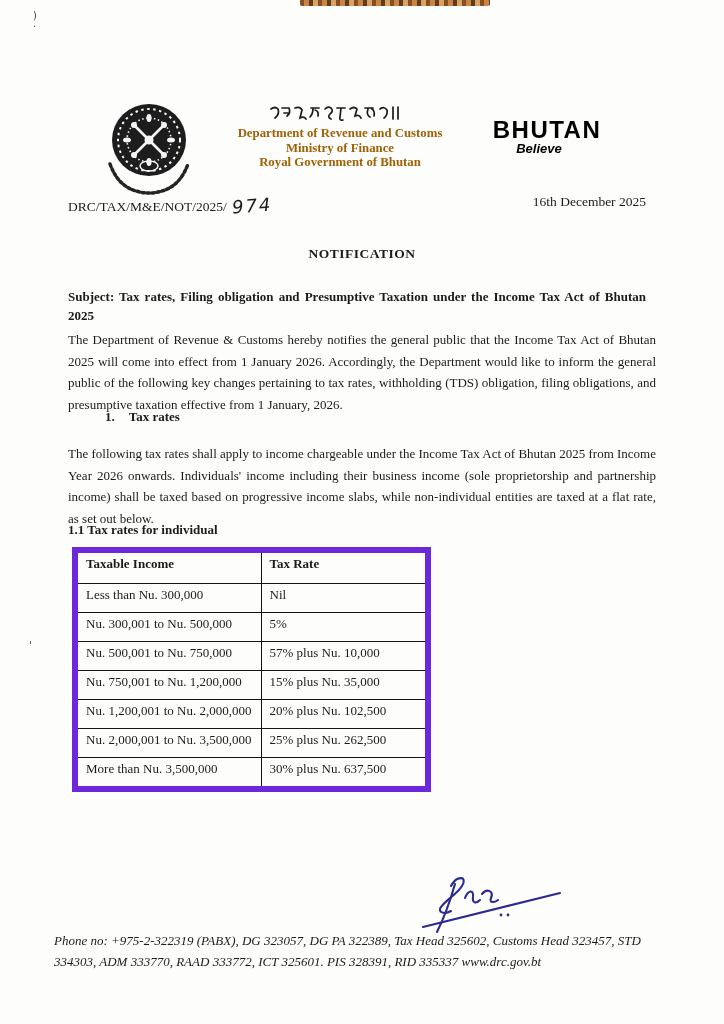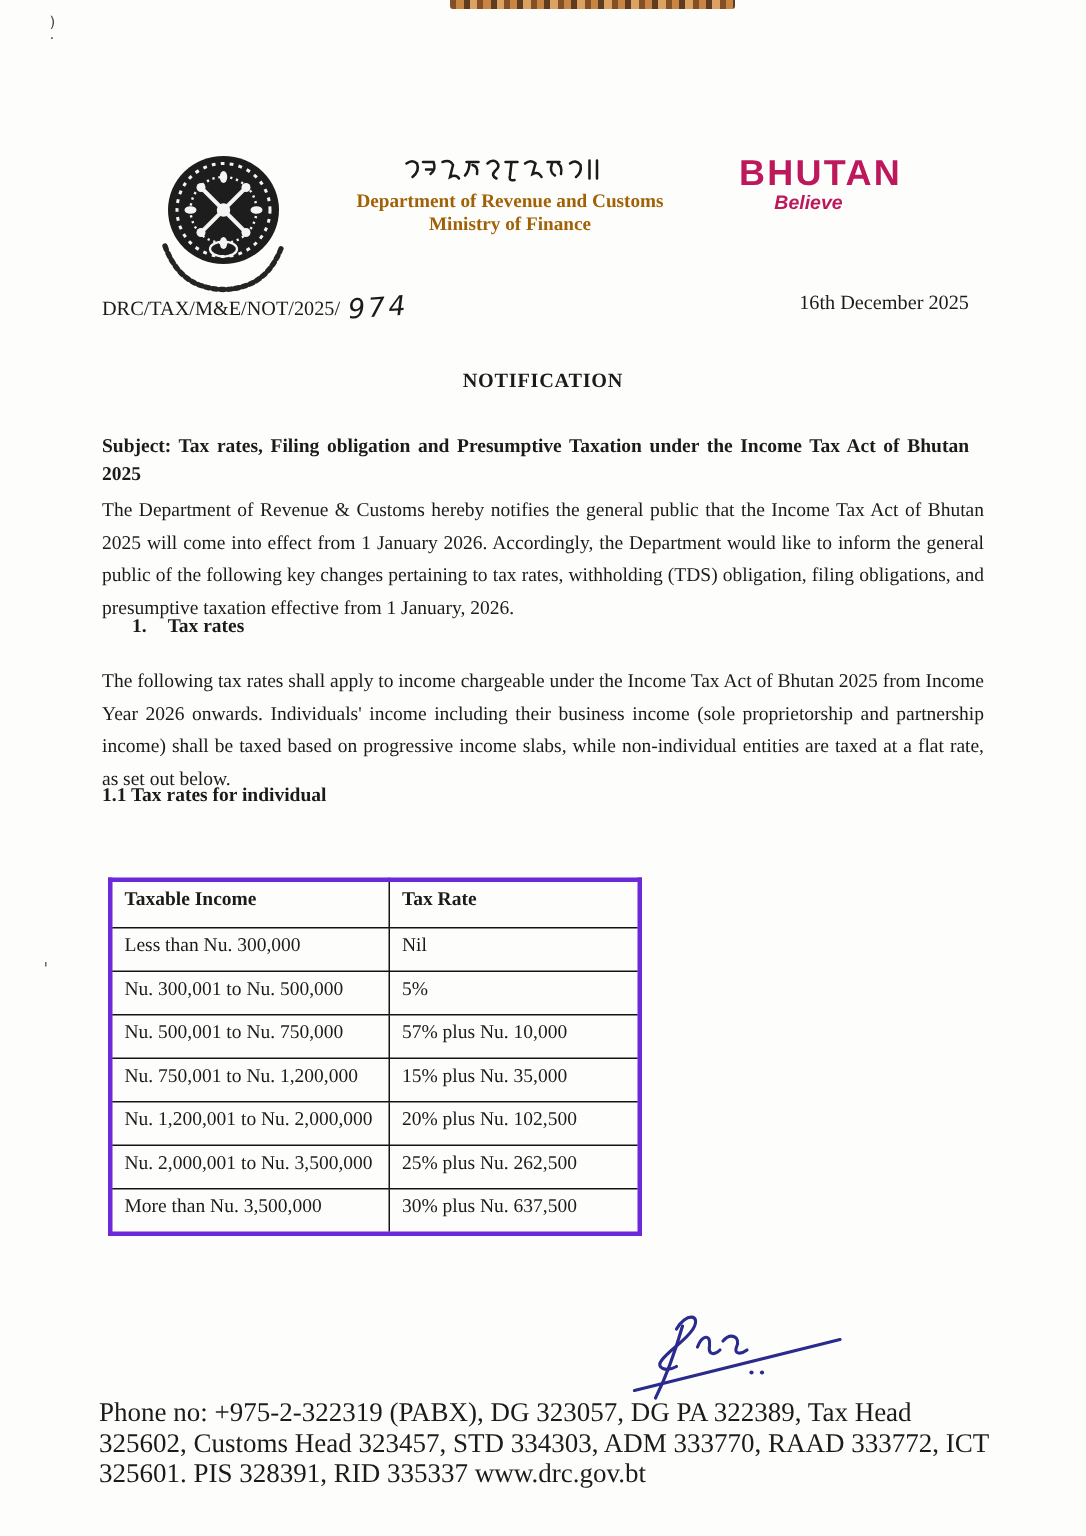--- a/index.html
+++ b/index.html
@@ -17,55 +17,55 @@
     opacity:.92; border-radius:0 0 2px 2px;
   }
   .pen-mark-top { position:absolute; left:33px; top:12px; font-size:10px; color:#4a4a4a; line-height:8px; font-family:"DejaVu Sans",sans-serif; }
   .pen-mark-side { position:absolute; left:29px; top:639px; font-size:11px; color:#5a5a5a; font-family:"DejaVu Sans",sans-serif; }
 
   
   .emblem { position:absolute; left:106px; top:98px; }
   .head-center { position:absolute; left:225px; top:104px; width:230px; text-align:center; }
   .dzongkha { display:inline-block; height:18px; }
   .dept-line { font-weight:bold; font-size:12.8px; line-height:14.5px; color:#a16207; }
-  .brand { position:absolute; left:472px; top:104px; width:150px; text-align:center; color:#be185d; }
+  .brand { position:absolute; left:472px; top:118px; width:150px; text-align:center; color:#000000; }
   .brand-name { font-family:"Liberation Sans", sans-serif; font-weight:bold; font-size:24px; letter-spacing:1.5px; line-height:24px; }
   .brand-tagline { font-family:"Liberation Sans", sans-serif; font-style:italic; font-weight:bold; font-size:13px; position:relative; left:-8px; top:-1px; }
 
   
   .ref-row { position:absolute; left:68px; top:194px; width:590px; font-size:13.5px; }
   .ref-number { display:inline-block; font-family:"DejaVu Sans", sans-serif; font-style:italic; font-size:18px;
     transform:rotate(-4deg); margin-left:5px; letter-spacing:2px; position:relative; top:1px; }
   .date { position:absolute; right:12px; top:0; font-size:13.5px;text-align:right; }
 
   .doc-title { position:absolute; left:0; top:246px; width:724px; text-align:center;
     font-weight:bold; font-size:13.5px; letter-spacing:.5px; }
 
   .subject { position:absolute; left:68px; top:287px; width:578px; font-weight:bold;
     font-size:13px; line-height:19px; text-align:justify; }
 
   .para { position:absolute; left:68px; width:588px; font-size:13px; line-height:21.6px; text-align:justify; }
   .para-intro { top:329px; }
   .para-sec1  { top:443px; }
 
-  .sec-heading { position:absolute; left:88px; top:409px; font-weight:bold; font-size:13px; }
+  .sec-heading { position:absolute; left:105px; top:409px; font-weight:bold; font-size:13px; }
   .sec-heading .num { margin-right:14px; }
   .sub-heading { position:absolute; left:68px; top:522px; font-weight:bold; font-size:13px; }
 
   
   .tax-table { position:absolute; left:72px; top:547px; border-collapse:collapse; }
   .tax-table td, .tax-table th { border:1.6px solid #141414; font-size:13px; text-align:left;
     vertical-align:top; padding:3px 8px 9px 8px; }
   .tax-table th { font-weight:bold; padding-bottom:11px; }
   .tax-table .c1 { width:186px; }
   .tax-table .c2 { width:167px; }
-  .tax-table { border:3px solid #6d28d9;margin-top:38px; }
+  .tax-table { border:6px solid #6d28d9; }
 
   .signature { position:absolute; left:413px; top:870px; }
-  .footer { position:absolute; left:66px; top:931px; width:594px; font-size:18px; line-height:20.5px; }
+  .footer { position:absolute; left:54px; top:931px; width:594px; font-size:13px; line-height:20.5px;font-style:italic; }
 </style>
 </head>
 <body>
 
 <div class="page">
 
   <div class="scan-strip"></div>
   <div class="pen-mark-top">
     <span>)</span><br>
     <span>.</span>
@@ -109,20 +109,21 @@
         <path d="M60,5 q3,-3 6,-1 q3,3 -1,6 q-3,3 1,5"></path>
         <path d="M72,4 l8,0 m-4,0 l-1,9 q-1,4 3,3"></path>
         <path d="M85,5 q4,-3 7,0 l-2,7 q4,-2 6,2"></path>
         <path d="M100,4 l8,0 m-5,1 q-2,6 2,8 m2,-8 q3,2 2,7"></path>
         <path d="M115,5 q4,-3 7,1 q1,5 -3,8"></path>
         <path d="M128,3 l0,12 m5,-12 l0,12"></path>
       </g>
     </svg>
     <div class="dept-line">Department of Revenue and Customs</div>
     <div class="dept-line">Ministry of Finance</div>
+    <div class="dept-line">Royal Government of Bhutan</div>
   </div>
 
   <div class="brand">
     <div class="brand-name">BHUTAN</div>
     <div class="brand-tagline">Believe</div>
   </div>
 
   <div class="ref-row">
     <span>DRC/TAX/M&amp;E/NOT/2025/</span><span class="ref-number">974</span>
     <span class="date">16th December 2025</span>

